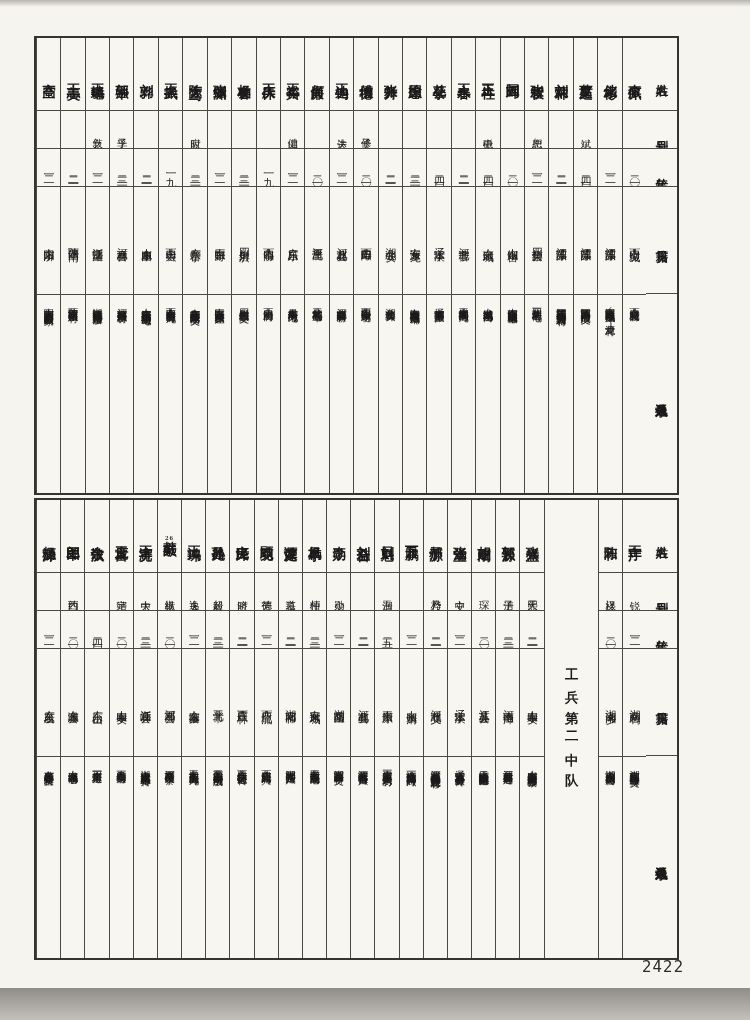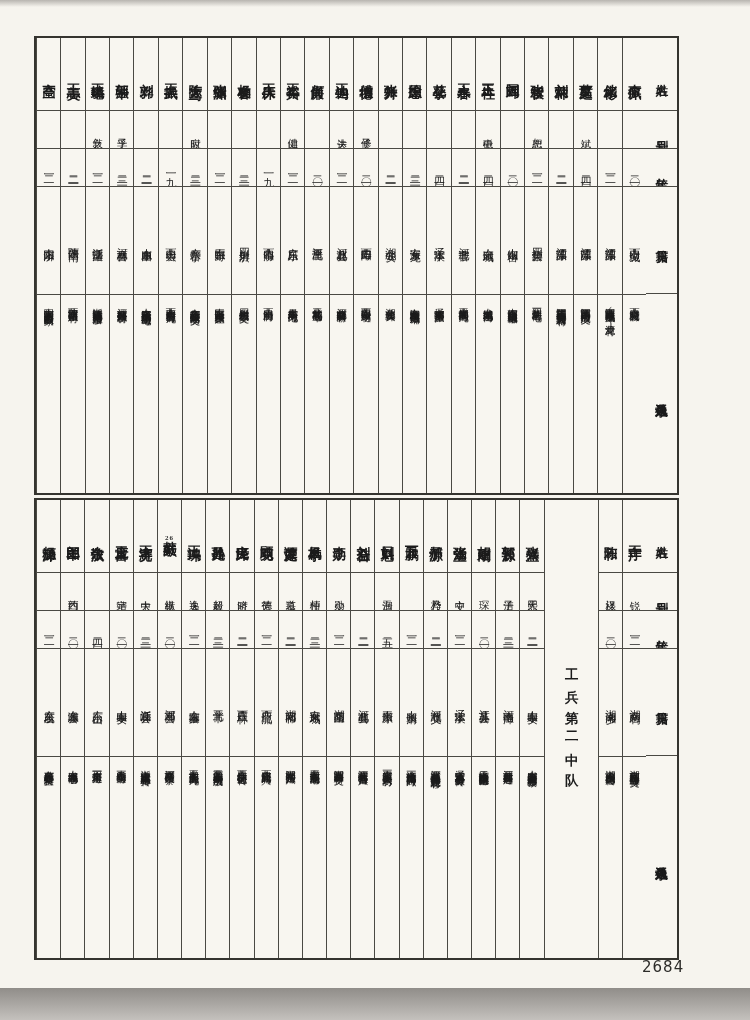--- a/index.html
+++ b/index.html
@@ -845,15 +845,15 @@
         </div>
         <div class="cell c-origin">
           <span>广东茂名</span>
         </div>
         <div class="cell c-address">
           <span>广东茂名谷篢墟广安堂转</span>
         </div>
       </div></div>
 </div>
 
-<div id="page-number">2684</div>
+<div id="page-number">2422</div>
 
 <div class="scan-band-bottom"></div>
 
 </body></html>

